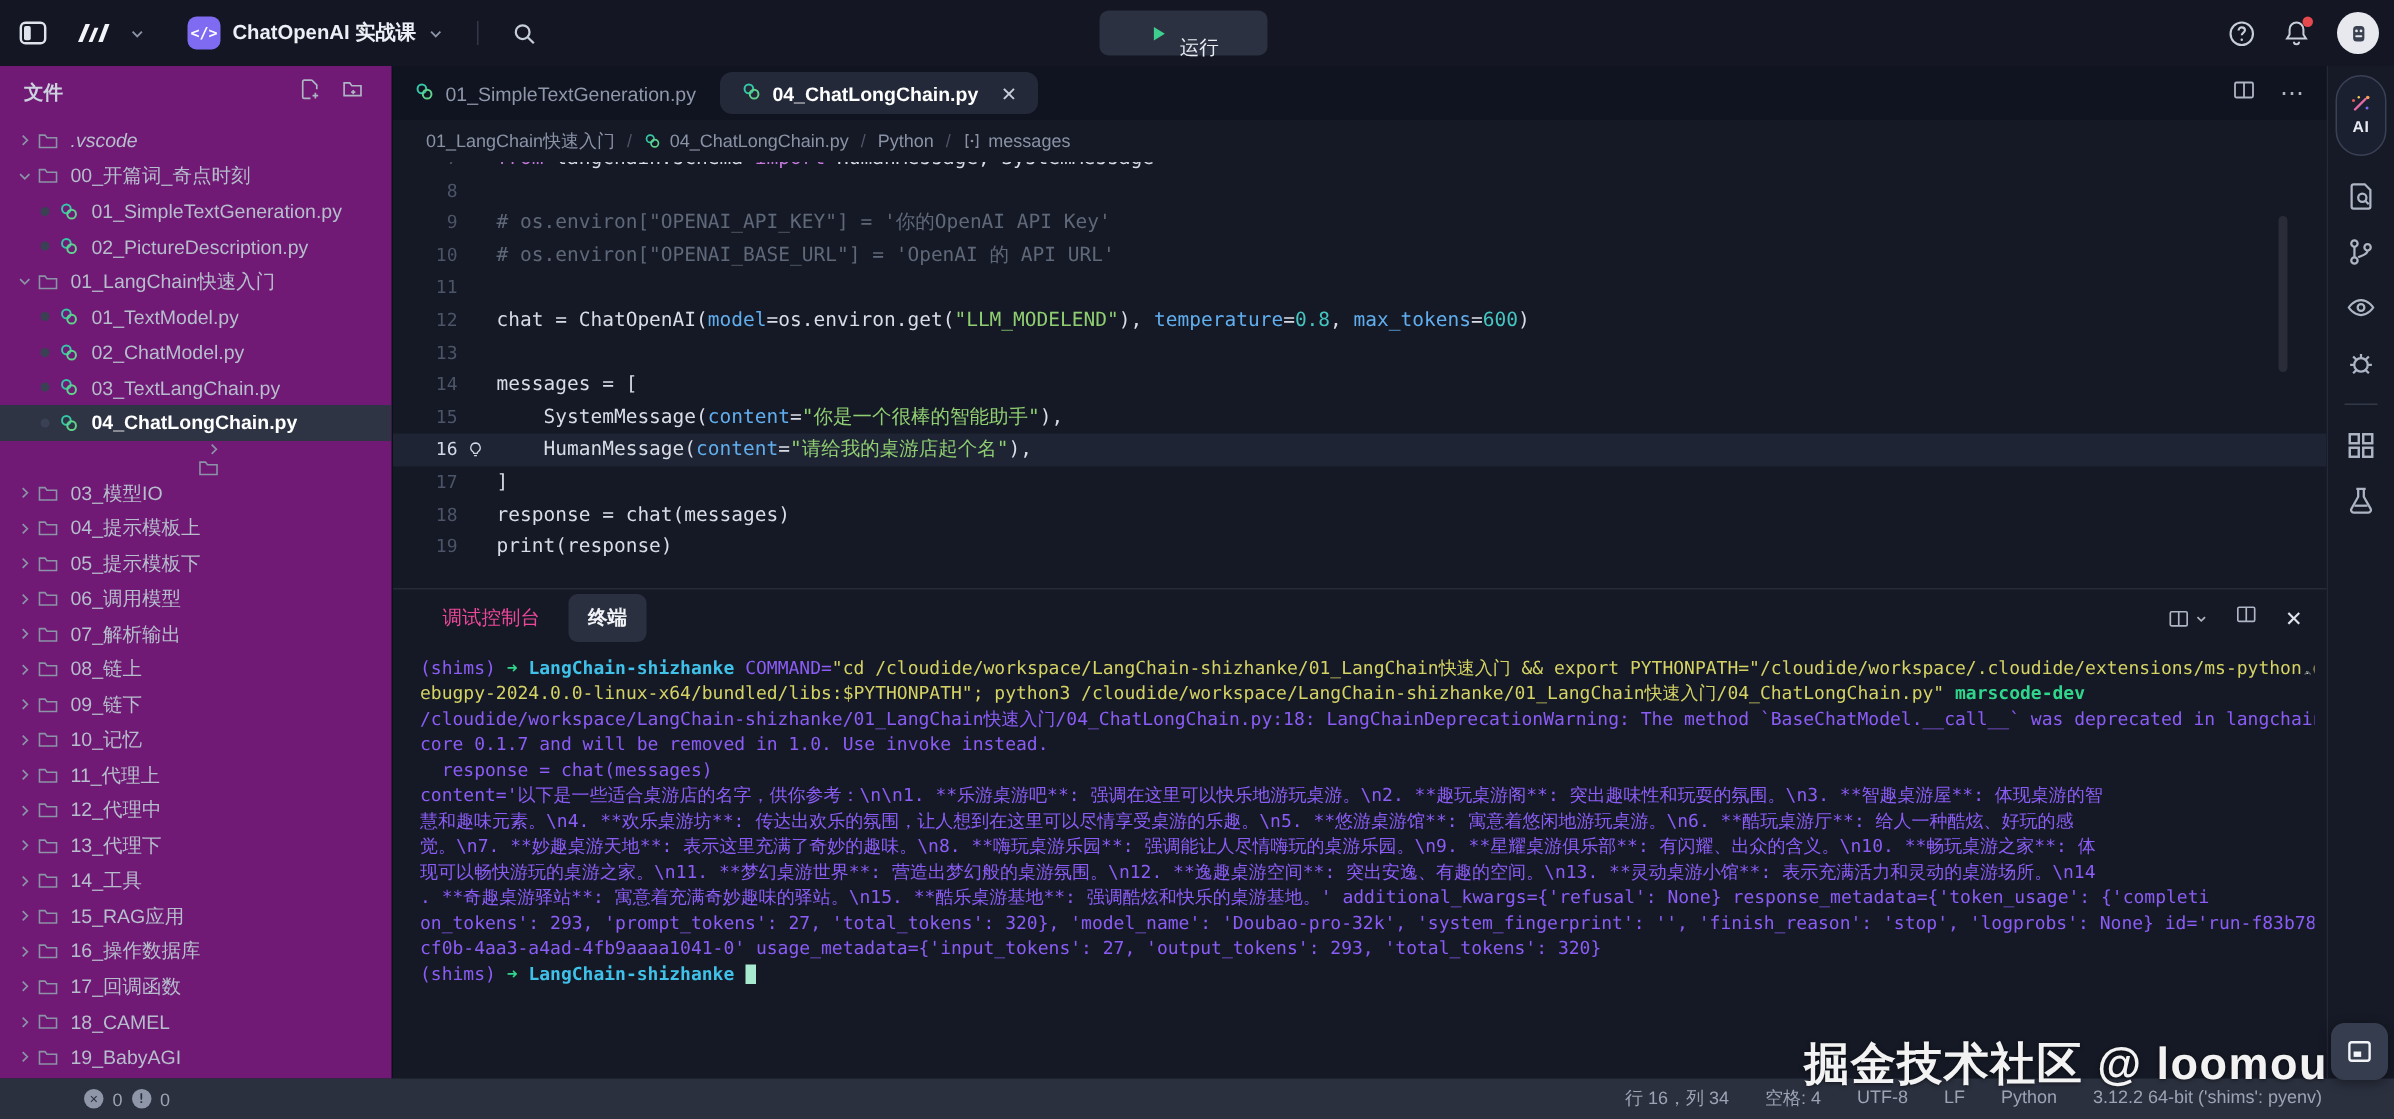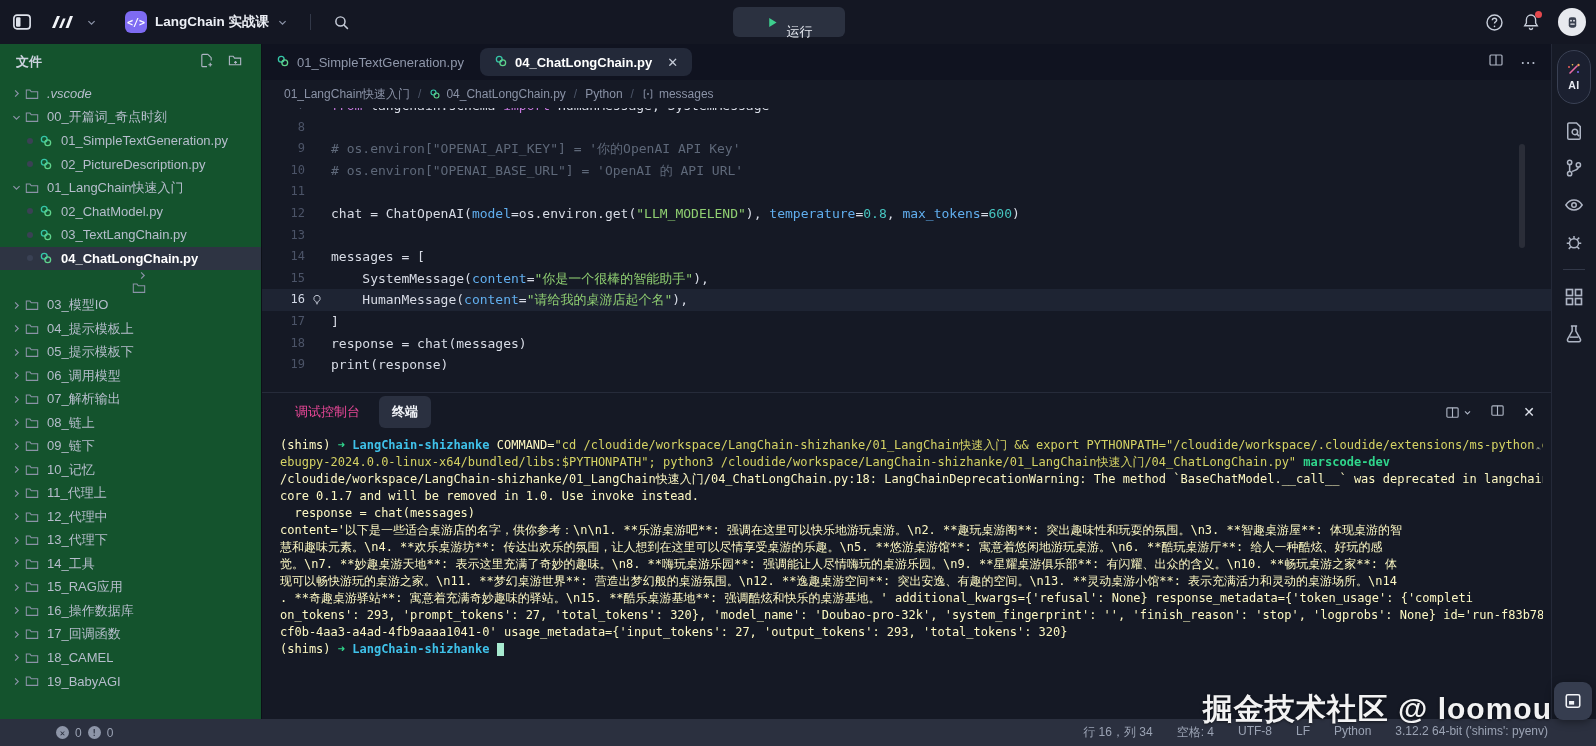--- a/index.html
+++ b/index.html
@@ -19,21 +19,21 @@
   .run-btn span { color:#e8ebf2; font-size:13px;margin-top:20px; }
   .tb-right { position:absolute; right:10px; top:0; height:44px; display:flex; align-items:center; gap:18px; }
   .avatar { width:28px; height:28px; border-radius:50%; background:#e7e9ee; display:flex; align-items:center; justify-content:center; }
   .bell-wrap { position:relative; }
   .bell-dot { position:absolute; top:-2px; right:-2px; width:7px; height:7px; border-radius:50%; background:#e5484d; }
 
   
   .main { position:absolute; top:44px; left:0; right:0; bottom:27px; display:flex; }
 
   
-  .sidebar { width:262px; background:#14532d; border-right:1px solid #0d1018; display:flex; flex-direction:column; overflow:hidden; }
+  .sidebar { width:262px; background:#701a75; border-right:1px solid #0d1018; display:flex; flex-direction:column; overflow:hidden; }
   .sb-header { height:36px; display:flex; align-items:center; padding:0 18px 0 16px; }
   .sb-title { color:#ccd2de; font-size:13px; font-weight:700; flex:1; }
   .sb-actions { display:flex; gap:14px; color:#aeb5c4; }
   .tree { flex:1; overflow:hidden; padding-top:2px; }
   .trow { display:flex; align-items:center; height:23.5px; cursor:pointer; color:#b6bdcc; font-size:13px; white-space:nowrap; }
   .trow.sel { background:#2e3443; color:#ffffff; font-weight:700; }
   .tr-chev { width:16px; display:flex; justify-content:center; color:#8b93a7; flex:none; }
   .tr-chev svg { transition:none; }
   .tr-chev.open svg { transform:rotate(90deg); }
   .tr-dot { width:6px; height:6px; border-radius:50%; background:#3a4154; margin:0 5px 0 5px; flex:none; }
@@ -64,21 +64,21 @@
   .ed-scrollthumb { position:absolute; right:26px; top:36px; width:6px; height:104px; background:rgba(255,255,255,0.09); border-radius:3px; }
 
   
   .panel { flex:1; border-top:1px solid #262b3a; display:flex; flex-direction:column; position:relative; min-height:0; }
   .panel-header { height:38px; display:flex; align-items:center; padding-left:20px; gap:6px; flex:none; }
   .ptab { font-size:13px; color:#ec4899; padding:7px 13px; border-radius:6px; cursor:pointer; }
   .ptab.active { background:#2a3040; color:#f2f4f8; font-weight:700; }
   .panel-actions { position:absolute; right:16px; top:0; height:38px; display:flex; align-items:center; gap:18px; color:#aeb5c4; }
   .terminal { flex:1; overflow:hidden; padding:6px 8px 0 18px; font-family:"DejaVu Sans Mono",monospace; font-size:12px; }
   .t-line { height:17px; line-height:17px; white-space:pre; position:relative; overflow:hidden; }
-  .s-fg{color:#fef9c3} .s-yl{color:#d5d364} .s-gr{color:#30d68c;font-weight:700} .s-cy{color:#3fc1e9;font-weight:700}
+  .s-fg{color:#8b5cf6} .s-yl{color:#d5d364} .s-gr{color:#30d68c;font-weight:700} .s-cy{color:#3fc1e9;font-weight:700}
   .s-cur{display:inline-block;width:7px;height:13px;background:#a7ead0;vertical-align:-2px}
   .term-uparrow { position:absolute; right:8px; top:52px; color:#5a6275; font-size:11px; }
 
   
   .activitybar { width:45px; background:#161a26; border-left:1px solid #242938; display:flex; flex-direction:column; align-items:center; padding-top:6px; }
   .ai-pill { width:34px; height:54px; border:1px solid #3a4154; border-radius:17px; display:flex; flex-direction:column; align-items:center; justify-content:center; gap:2px; cursor:pointer; background:#1b2030; }
   .ai-label { font-size:10.5px; font-weight:700; color:#e8ebf2; letter-spacing:.5px; }
   .ab-icon { margin-top:17px; color:#aeb5c4; cursor:pointer; display:flex; }
   .ab-div { width:22px; height:1px; background:#323848; margin-top:17px; }
 
@@ -113,21 +113,21 @@
             <polygon points="15.5,15 20,3 23,3 18.5,15"></polygon>
           </svg>
       </span>
       <span class="icon-btn">
         <svg width="11" height="11" viewBox="0 0 16 16" fill="none" stroke="#8b93a7" stroke-width="1.8">
             <path d="M3.5 6l4.5 4.5L12.5 6"></path>
           </svg>
       </span>
       <div class="proj">
         <span class="proj-badge">&lt;/&gt;</span>
-        <span class="proj-name">LangChain 实战课</span>
+        <span class="proj-name">ChatOpenAI 实战课</span>
         <svg width="11" height="11" viewBox="0 0 16 16" fill="none" stroke="#8b93a7" stroke-width="1.8">
             <path d="M3.5 6l4.5 4.5L12.5 6"></path>
           </svg>
       </div>
       <span class="tb-divider"></span>
       <span class="icon-btn">
         <svg width="17" height="17" viewBox="0 0 16 16" fill="none" stroke="#c7cdd9" stroke-width="1.4">
             <circle cx="7" cy="7" r="4.3"></circle>
             <path d="M10.3 10.3L14 14"></path>
           </svg>
@@ -238,20 +238,30 @@
               <svg width="11" height="11" viewBox="0 0 16 16" fill="none" stroke="#8b93a7" stroke-width="1.7">
                 <path d="M6 3.5l4.5 4.5L6 12.5"></path>
               </svg>
             </span>
             <span class="tr-icon">
               <svg width="14" height="14" viewBox="0 0 16 16" fill="none" stroke="#8b93a7" stroke-width="1.2">
                 <path d="M1.5 3.5h4.2l1.5 2h7.3v7.5h-13z"></path>
               </svg>
             </span>
             <span class="tr-label">01_LangChain快速入门</span>
+          </div>
+          <div class="trow" style="padding-left: 22px;">
+            <span class="tr-dot"></span>
+            <span class="tr-icon">
+              <svg width="14" height="14" viewBox="0 0 16 16" fill="none" stroke-width="1.5">
+                <circle cx="6" cy="6" r="3.3" stroke="#35c7a8"></circle>
+                <circle cx="10" cy="10" r="3.3" stroke="#5fd38c"></circle>
+              </svg>
+            </span>
+            <span class="tr-label">01_TextModel.py</span>
           </div>
           <div class="trow" style="padding-left: 22px;">
             <span class="tr-dot"></span>
             <span class="tr-icon">
               <svg width="14" height="14" viewBox="0 0 16 16" fill="none" stroke-width="1.5">
                 <circle cx="6" cy="6" r="3.3" stroke="#35c7a8"></circle>
                 <circle cx="10" cy="10" r="3.3" stroke="#5fd38c"></circle>
               </svg>
             </span>
             <span class="tr-label">02_ChatModel.py</span>

